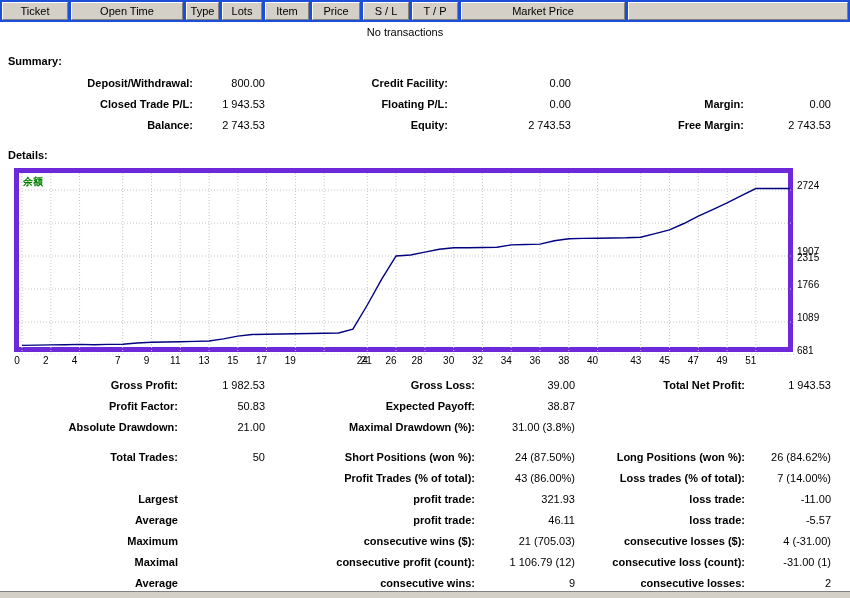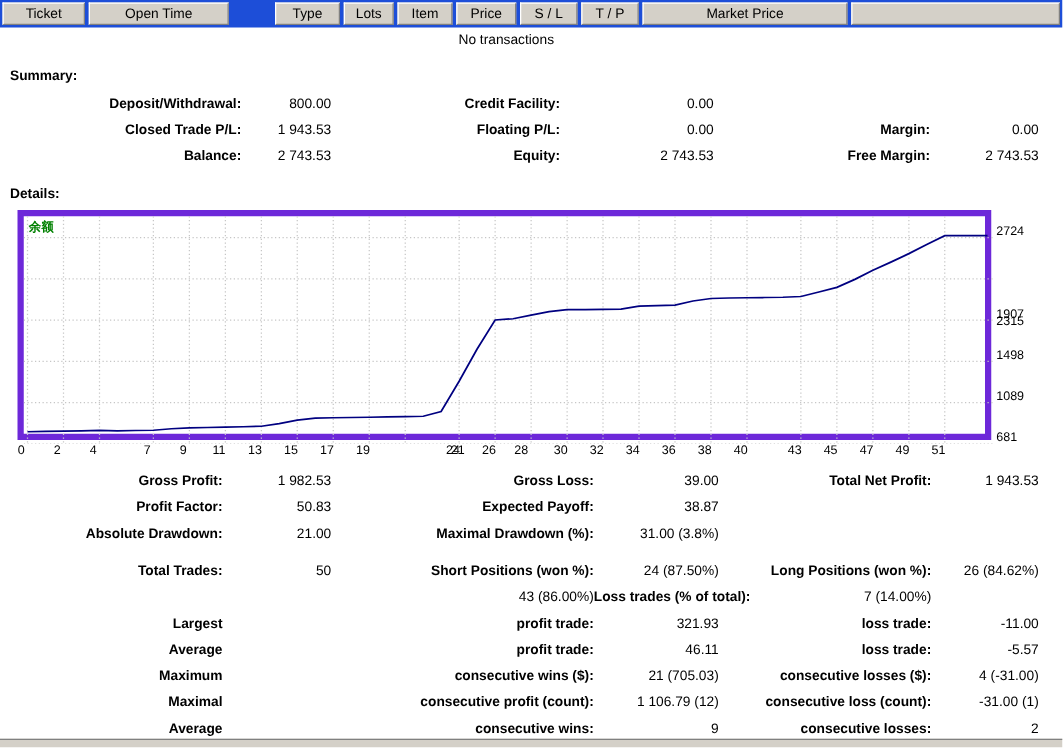--- a/index.html
+++ b/index.html
@@ -37,21 +37,21 @@
   .xaxis span{position:absolute;top:187px;width:20px;text-align:center;font-size:10px}
 
   .footer{position:absolute;left:0;top:591px;width:850px;height:7px;background:#d4d0c8;border-top:1px solid #808080}
 </style>
 </head>
 <body>
 
 <div class="header-bar">
     <div class="hcell" style="width: 66px;">Ticket</div>
     <div class="hcell" style="width: 112px;">Open Time</div>
-    <div class="hcell" style="width: 52px; margin-left: 34px;">Type</div>
+    <div class="hcell" style="width: 33px;">Type</div>
     <div class="hcell" style="width: 40px;">Lots</div>
     <div class="hcell" style="width: 44px;">Item</div>
     <div class="hcell" style="width: 48px;">Price</div>
     <div class="hcell" style="width: 46px;">S / L</div>
     <div class="hcell" style="width: 46px;">T / P</div>
     <div class="hcell" style="width: 164px;">Market Price</div>
     <div class="hfill"></div>
   </div>
 
 <div class="no-trans">No transactions</div>
@@ -120,21 +120,21 @@
         <line class="grid" x1="679.3" y1="0" x2="679.3" y2="182"></line>
         <line class="grid" x1="708.1" y1="0" x2="708.1" y2="182"></line>
         <line class="grid" x1="736.8" y1="0" x2="736.8" y2="182"></line>
         <path fill="none" stroke="#000080" stroke-width="1.4" d="M3.0,172.4 L17.4,172.1 L31.8,171.9 L46.2,171.7 L60.6,171.4 L74.9,171.7 L89.3,171.4 L103.7,171.2 L118.1,170.0 L132.5,169.3 L146.9,169.0 L161.3,168.7 L175.7,168.4 L190.1,168.0 L204.4,165.9 L218.8,163.1 L233.2,161.5 L247.6,161.2 L262.0,161.0 L276.4,160.8 L290.8,160.5 L305.2,160.3 L319.6,160.0 L333.9,156.2 L348.3,132.0 L362.7,106.2 L377.1,83.0 L391.5,82.0 L405.9,79.1 L420.3,76.3 L434.7,74.7 L449.1,74.7 L463.4,74.5 L477.8,74.3 L492.2,71.9 L506.6,71.5 L521.0,71.1 L535.4,67.8 L549.8,65.8 L564.2,65.4 L578.6,65.2 L592.9,65.0 L607.3,64.8 L621.7,64.2 L636.1,60.6 L650.5,56.9 L664.9,50.5 L679.3,43.2 L693.7,36.7 L708.1,29.9 L722.4,22.6 L736.8,15.5 L771,15.5"></path>
       </svg>
     <span class="chart-title" style="color: rgb(0, 128, 0);">余额</span>
   </div>
   <div class="yaxis">
       <span style="top: 177px;">681</span>
       <span style="top: 144.056px;">1089</span>
-      <span style="top: 111.031px;">1498</span>
+      <span style="top: 111.031px;">1766</span>
       <span style="top: 78.0062px;">1907</span>
       <span style="top: 40px; margin-top: 44px;">2315</span>
       <span style="top: 12.0373px;">2724</span>
     </div>
   <div class="xaxis">
       <span style="left: 7px;">0</span>
       <span style="left: 35.7778px;">2</span>
       <span style="left: 64.5556px;">4</span>
       <span style="left: 107.722px;">7</span>
       <span style="left: 136.5px;">9</span>
@@ -192,20 +192,21 @@
       <div class="cell lab">Total Trades:</div>
       <div class="cell val">50</div>
       <div class="cell lab">Short Positions (won %):</div>
       <div class="cell val">24 (87.50%)</div>
       <div class="cell lab">Long Positions (won %):</div>
       <div class="cell val">26 (84.62%)</div>
     </div>
     <div class="grid-row">
       <div class="cell lab"></div>
       <div class="cell val"></div>
+      <div class="cell lab">Profit Trades (% of total):</div>
       <div class="cell val">43 (86.00%)</div>
       <div class="cell lab">Loss trades (% of total):</div>
       <div class="cell val">7 (14.00%)</div>
     </div>
     <div class="grid-row">
       <div class="cell lab">Largest</div>
       <div class="cell val"></div>
       <div class="cell lab">profit trade:</div>
       <div class="cell val">321.93</div>
       <div class="cell lab">loss trade:</div>

